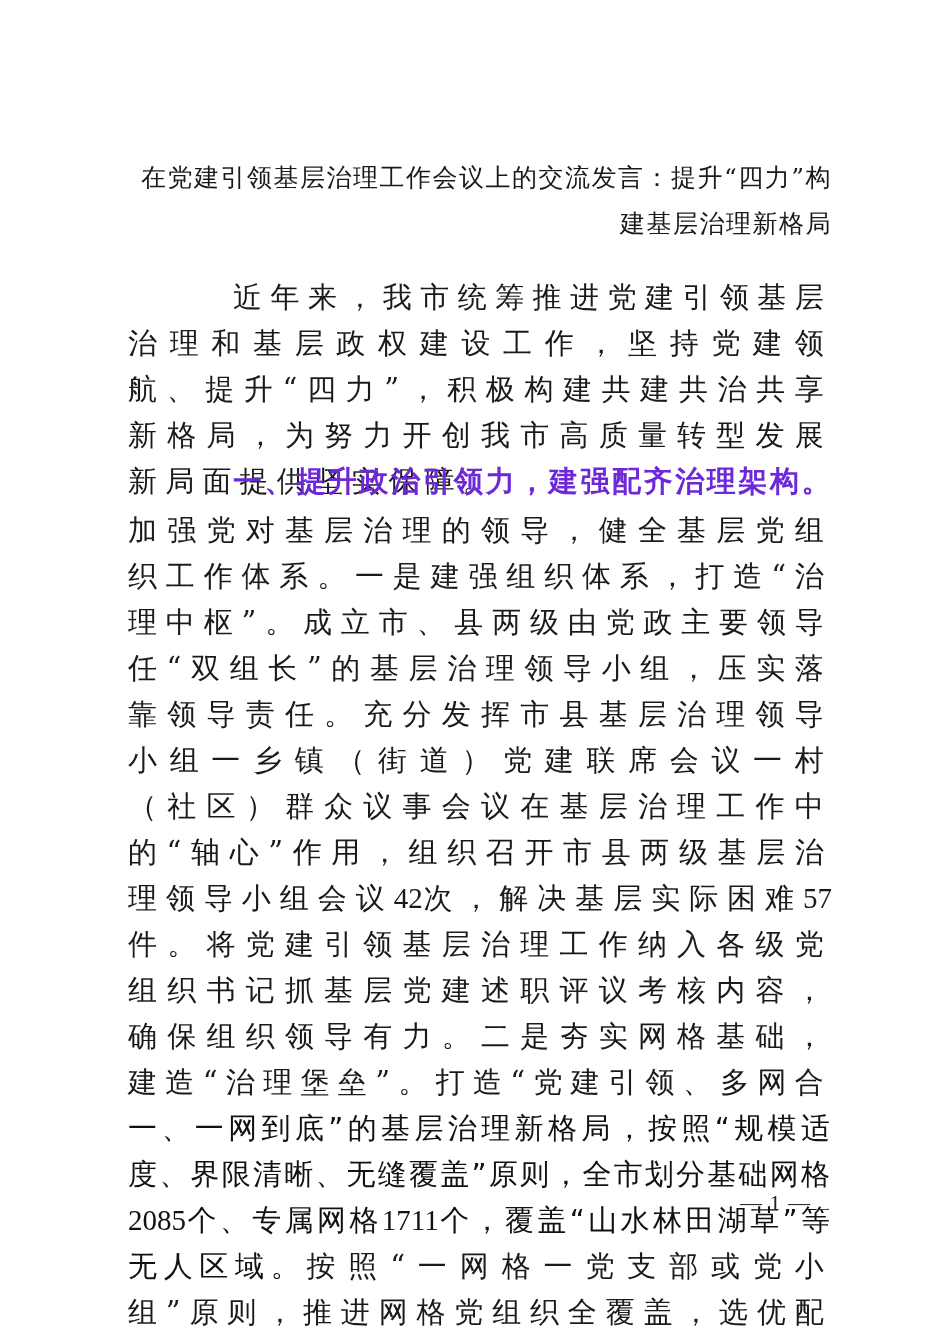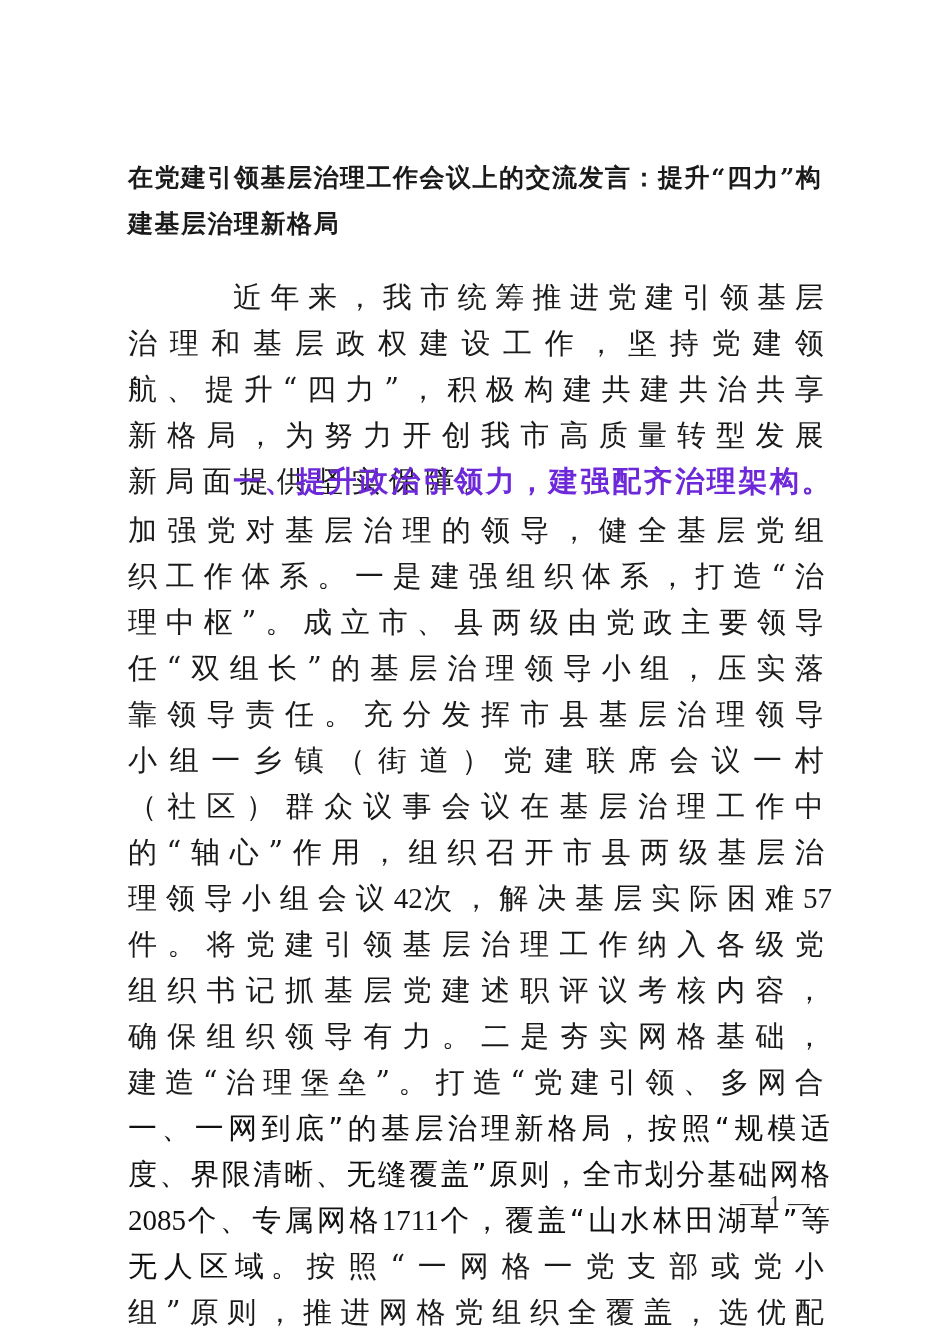--- a/index.html
+++ b/index.html
@@ -20,25 +20,25 @@
       left: 0; top: 0;
       width: 950px;
       height: 1344px;
       background: #ffffff;
     }
     .title {
       position: absolute;
       left: 128px;
       width: 704px;
       top: 155px;
-      text-align: left;
+      text-align: right;
       font-size: 25px;
       line-height: 46px;
       letter-spacing: 1.5px;
-      font-weight: bold;
+      font-weight: normal;
       margin: 0;
       color: #1a1a1a;
     }
     .body-text {
       position: absolute;
       left: 128px;
       width: 704px;
       font-size: 29px;
       line-height: 46px;
       letter-spacing: 8.2px;

